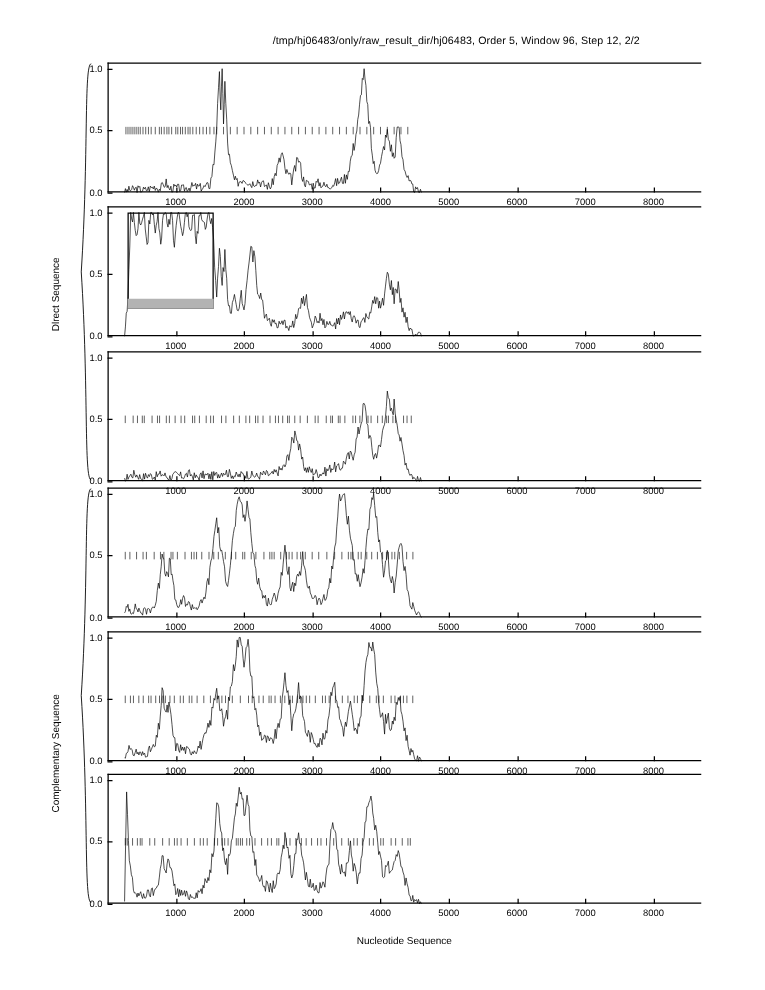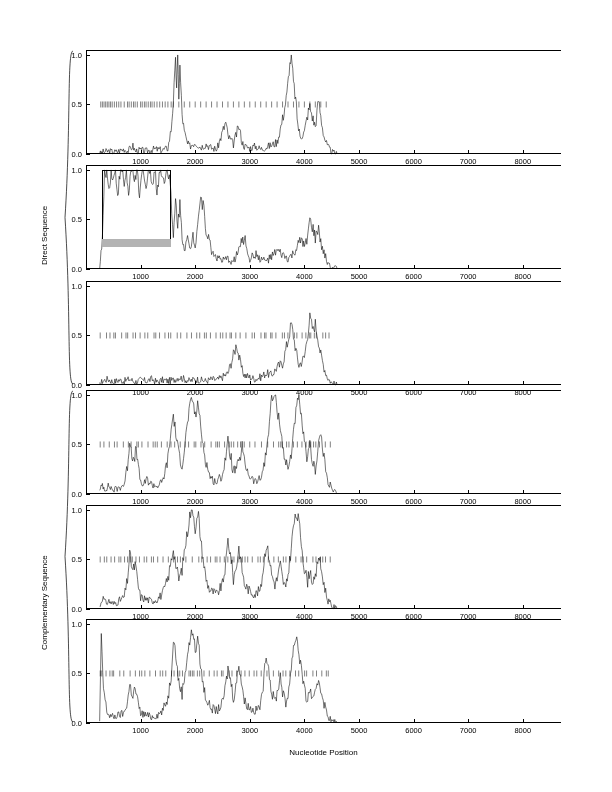--- a/index.html
+++ b/index.html
@@ -120,21 +120,22 @@
   }
   #gray-bar {
     position: absolute;
     background: #b3b3b3;
   }
 </style>
 </head>
 <body>
 
 <div id="figure">
-  <div id="xlabel">Nucleotide Position</div>
+  <div id="title">/tmp/hj06483/only/raw_result_dir/hj06483, Order 5, Window 96, Step 12, 2/2</div>
+  <div id="xlabel">Nucleotide Sequence</div>
   <div class="ylabel" id="ylabel-top" style="left: 40px; top: 265px;">Dlrect Sequence</div>
   <div class="ylabel" id="ylabel-bottom" style="left: 40px; top: 650px;">Complementary Sequence</div>
   <div id="panels">
       <div class="panel" style="top: 50px; height: 104px;">
         <div class="plotbox"></div>
         <div class="axis-line-left"></div>
         <div class="ytick-mark" style="top: 104px;"></div>
         <div class="ytick-label" style="top: 104px;">0.0</div>
         <div class="ytick-mark" style="top: 54.4762px;"></div>
         <div class="ytick-label" style="top: 54.4762px;">0.5</div>

